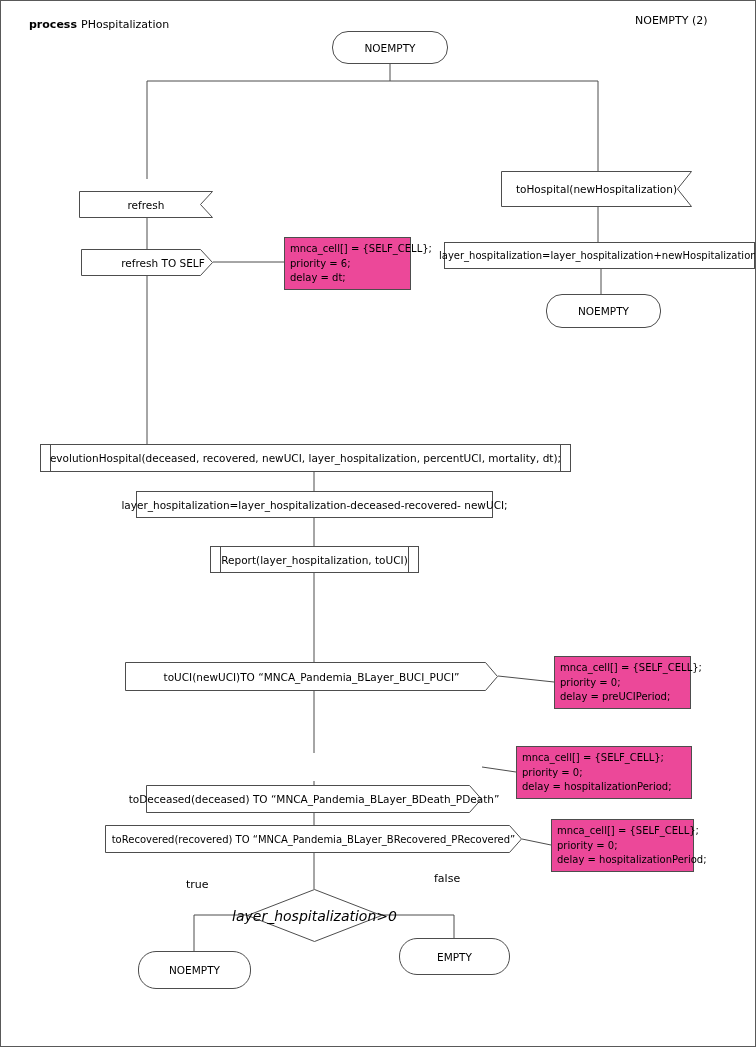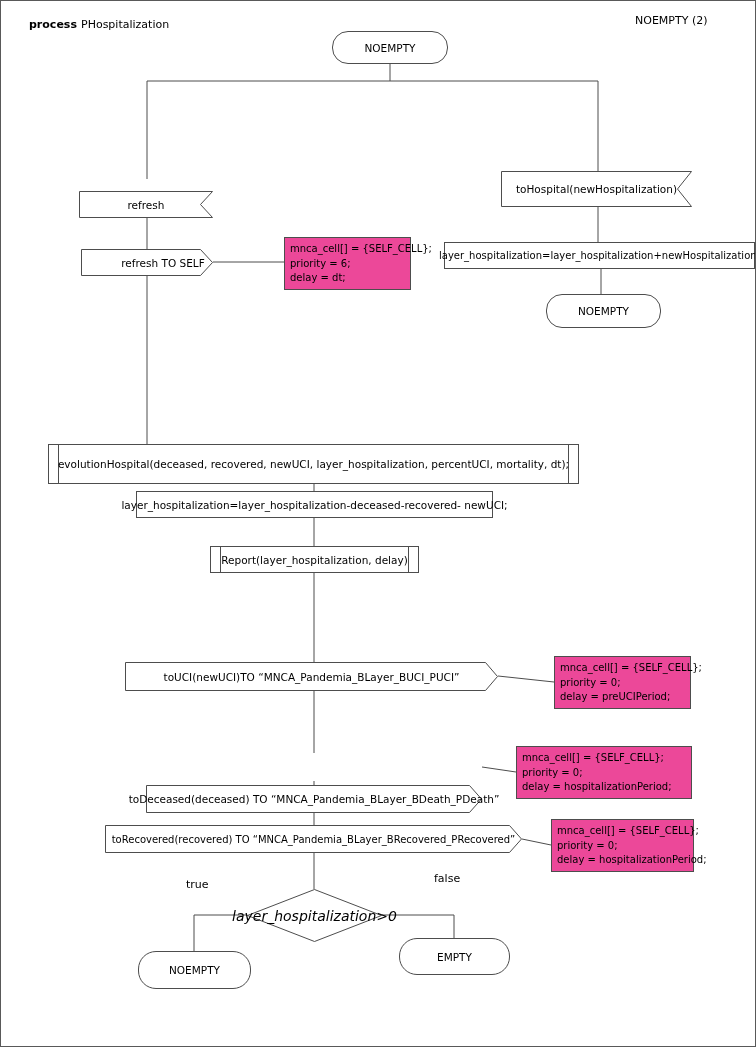--- a/index.html
+++ b/index.html
@@ -97,30 +97,30 @@
   </div>
 
   <div class="shape rect" style="left:443px;top:241px;width:311px;height:27px;font-size:10px;">
     <span class="lbl">layer_hospitalization=layer_hospitalization+newHospitalization;</span>
   </div>
 
   <div class="shape state" style="left:545px;top:293px;width:115px;height:34px;">
     <span class="lbl">NOEMPTY</span>
   </div>
 
-  <div class="shape proc" style="left:47px;top:443px;width:531px;height:40px;">
+  <div class="shape proc" style="left:39px;top:443px;width:531px;height:28px;">
     <span class="lbl">evolutionHospital(deceased, recovered, newUCI, layer_hospitalization, percentUCI, mortality, dt);</span>
   </div>
 
   <div class="shape rect" style="left:135px;top:490px;width:357px;height:27px;">
     <span class="lbl">layer_hospitalization=layer_hospitalization-deceased-recovered- newUCI;</span>
   </div>
 
   <div class="shape proc" style="left:209px;top:545px;width:209px;height:27px;">
-    <span class="lbl">Report(layer_hospitalization, delay)</span>
+    <span class="lbl">Report(layer_hospitalization, toUCI)</span>
   </div>
 
   <div class="shape" style="left:124px;top:661px;width:373px;height:29px;">
     <svg class="outline" width="373" height="29">
       <polygon points="0.5,0.5 360.5,0.5 372.5,14.5 360.5,28.5 0.5,28.5"></polygon>
     </svg>
     <span class="lbl">toUCI(newUCI)TO “MNCA_Pandemia_BLayer_BUCI_PUCI”</span>
   </div>
 
   <div class="shape comment" style="left:553px;top:655px;width:137px;height:53px;">

